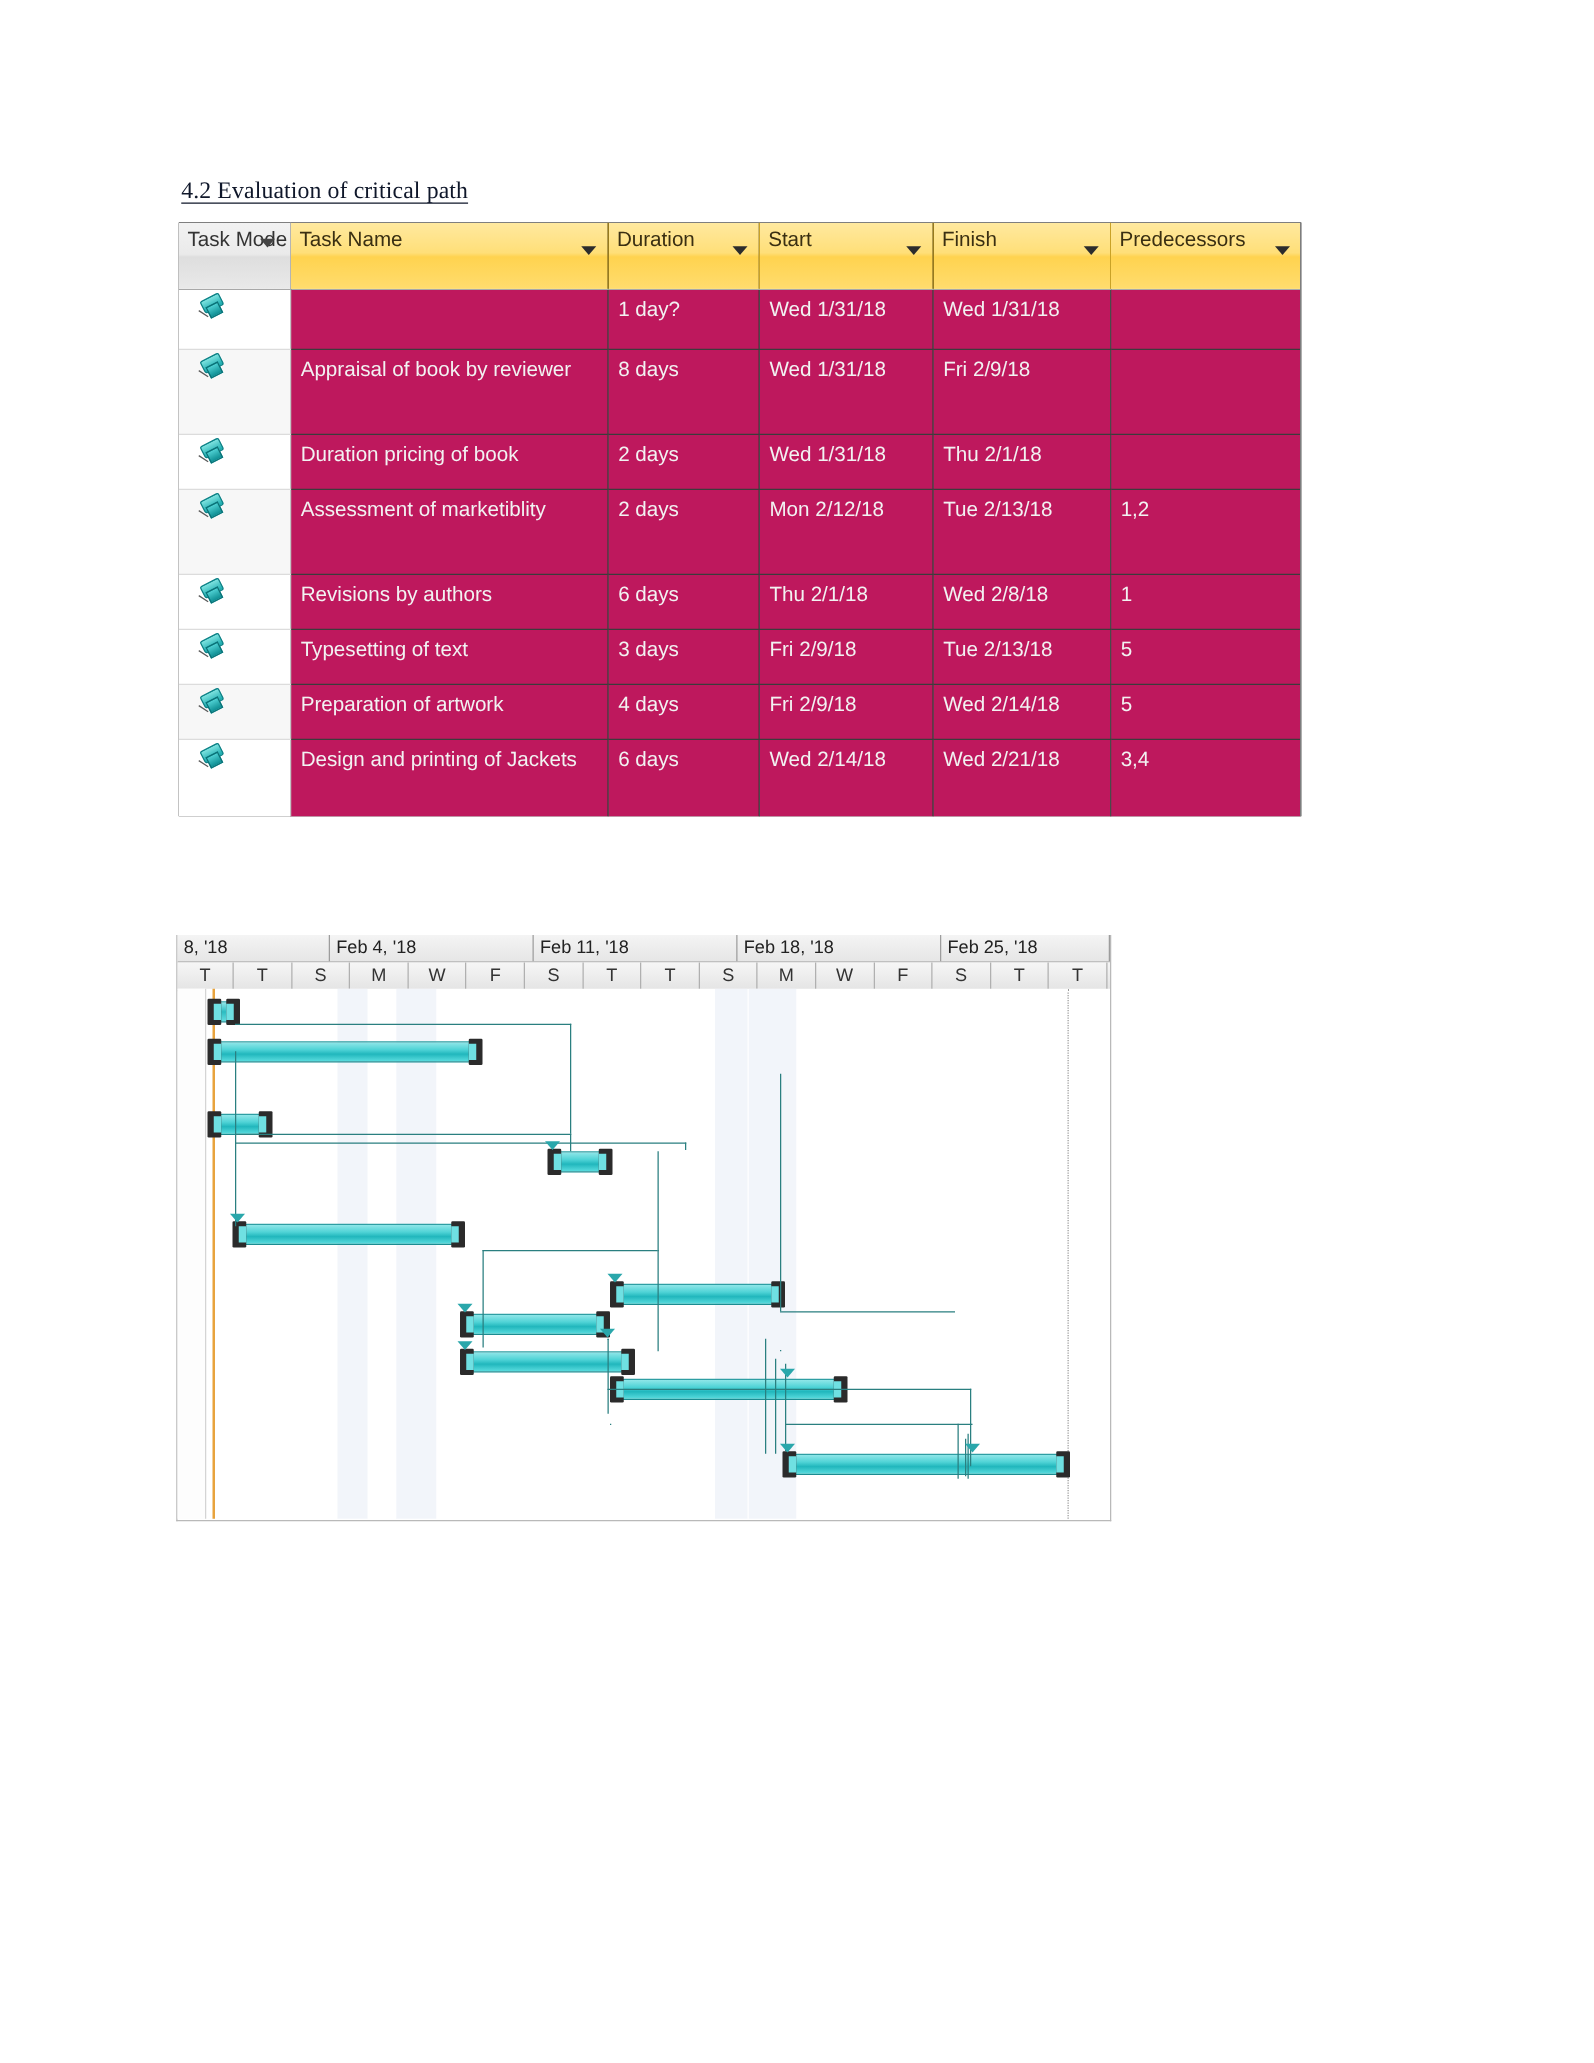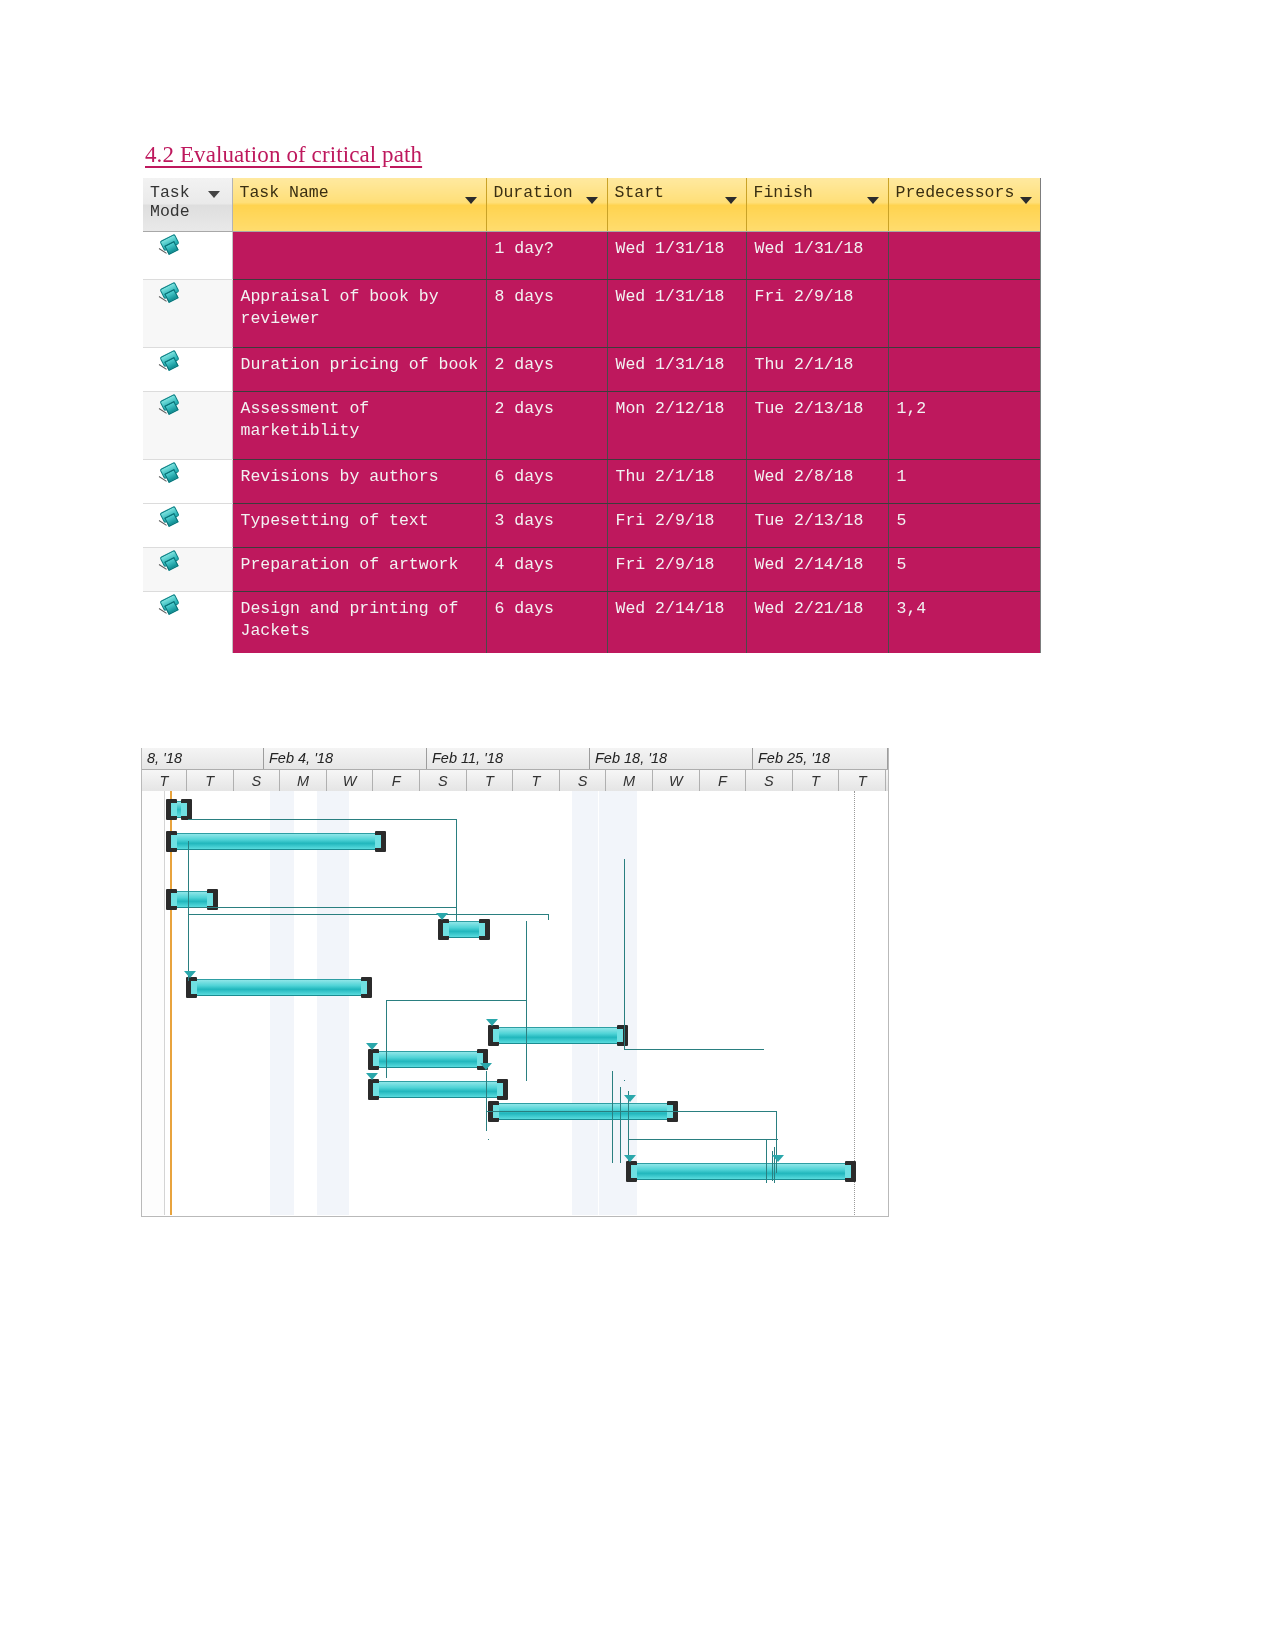--- a/index.html
+++ b/index.html
@@ -8,33 +8,33 @@
     width:1275px;height:1650px;background:#ffffff;
     font-family:"Liberation Serif",serif;
     position:relative;overflow:hidden;
   }
   .page{position:relative;width:1275px;height:1650px;}
 
   
   .heading{
     position:absolute;left:145px;top:142px;
     font-family:"Liberation Serif",serif;
-    font-size:23px;color:#be185d;
+    font-size:19px;color:#0f172a;
     text-decoration:underline;
     text-underline-offset:4px;
     white-space:nowrap;
     letter-spacing:.1px;
   }
 
   
   .proj{
     position:absolute;left:143px;top:178px;
     width:898px;height:475px;
     background:#000;
-    font-family:Liberation Mono, monospace;
+    font-family:Liberation Sans, sans-serif;
     border-right:1px solid #7d7d7d;
     box-sizing:border-box;
     overflow:hidden;
   }
   .tbl{border-collapse:collapse;width:898px;table-layout:fixed;}
   .tbl col.c-mode{width:89px;}
   .tbl col.c-name{width:254px;}
   .tbl col.c-dur{width:121px;}
   .tbl col.c-start{width:139px;}
   .tbl col.c-finish{width:142px;}
@@ -99,21 +99,21 @@
   }
 
   
   .gantt{
     position:absolute;left:141px;top:748px;
     width:748px;height:469px;
     background:#ffffff;
     border:1px solid #b9b9b9;
     border-top:none;
     font-family:"Liberation Sans",sans-serif;
-    box-sizing:border-box;overflow:hidden;font-style:italic;
+    box-sizing:border-box;overflow:hidden;
   }
   .g-head{position:relative;height:43px;width:746px;}
   .g-weeks{display:flex;height:21px;border-bottom:1px solid #adadad;
     background:linear-gradient(to bottom,#f4f4f4,#e6e6e6);}
   .g-week{
     font-size:14.5px;color:#222;padding-left:5px;
     border-right:1px solid #9d9d9d;box-sizing:border-box;
     line-height:21px;white-space:nowrap;overflow:hidden;
   }
   .g-days{display:flex;height:22px;border-bottom:1px solid #adadad;

